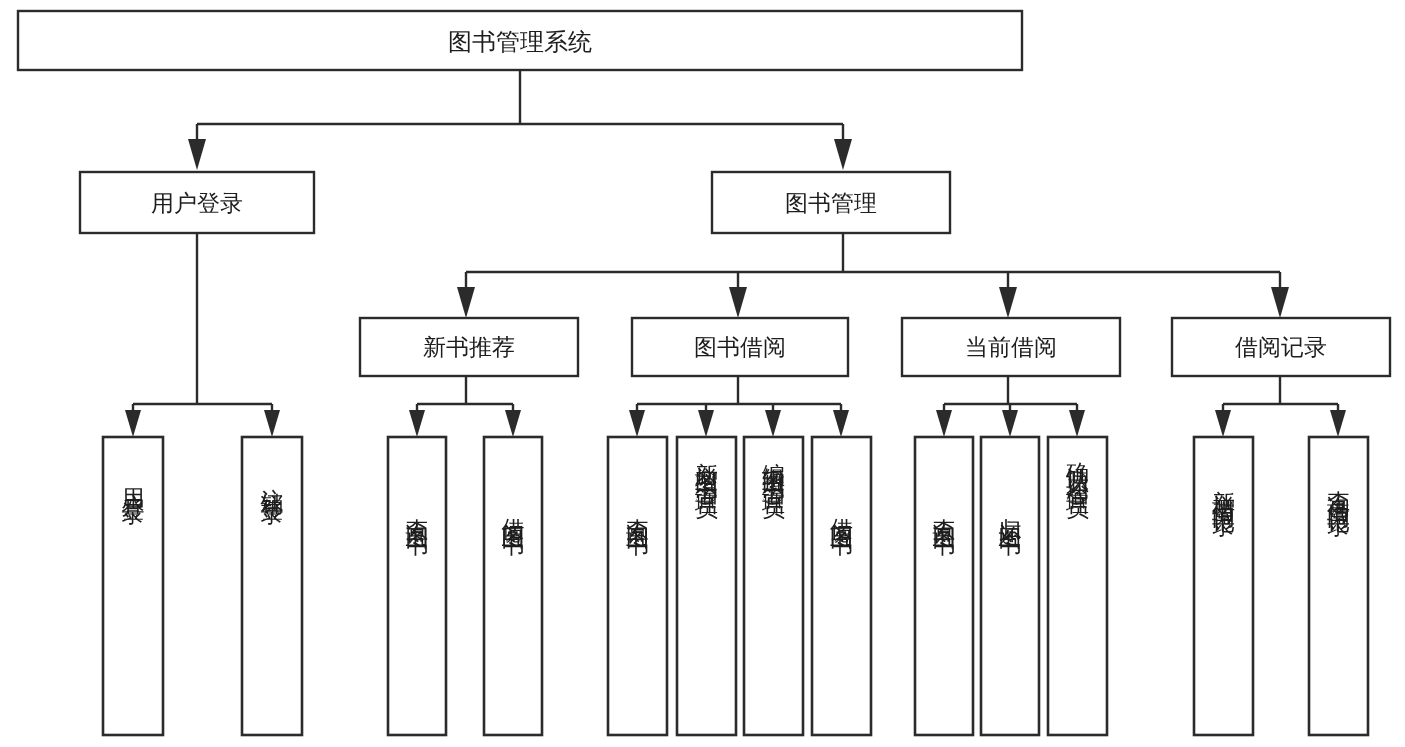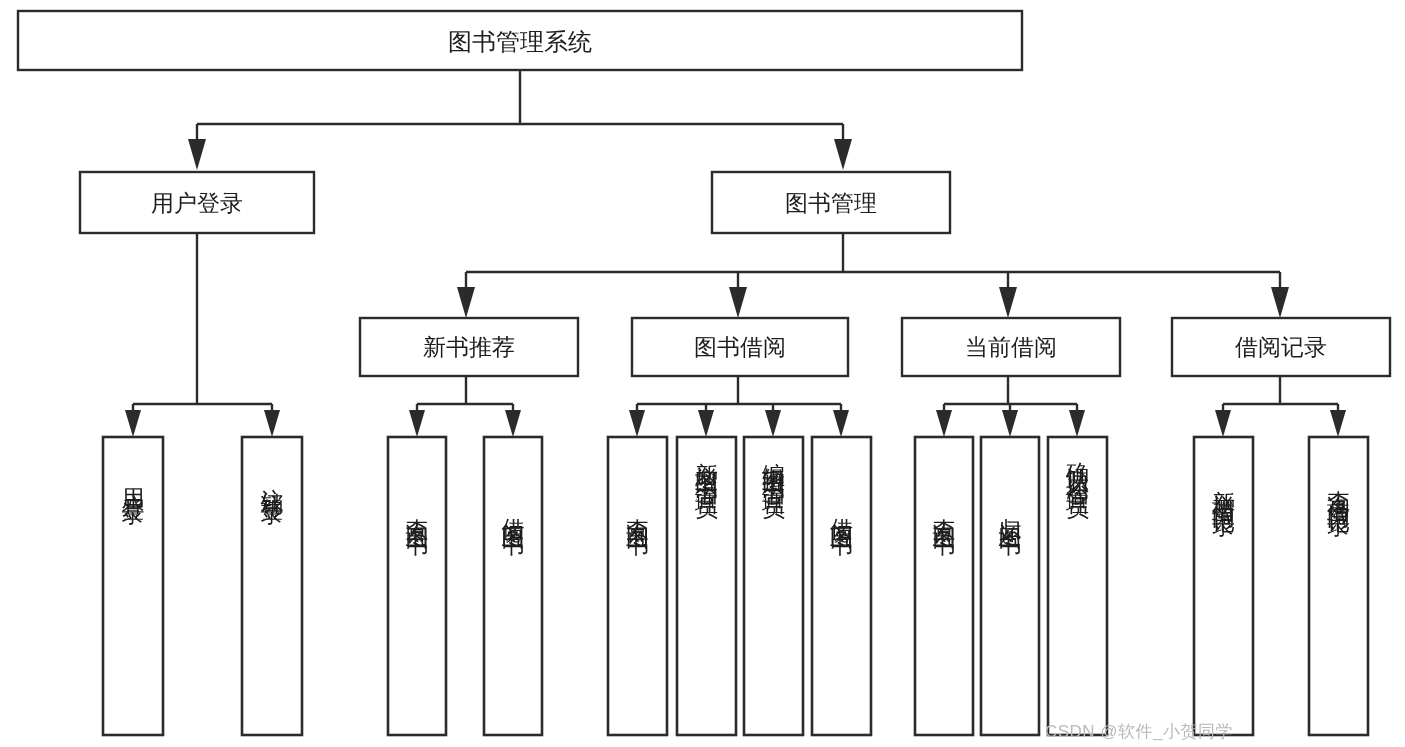--- a/index.html
+++ b/index.html
@@ -259,15 +259,14 @@
     <span class="leaf-label">确认归还（管理员）</span>
   </div>
 
   <div class="leaf-label-wrap" style="left:1194px; top:472px; width:59px; height:250px;">
     <span class="leaf-label">新增借阅记录</span>
   </div>
   <div class="leaf-label-wrap" style="left:1309px; top:472px; width:59px; height:250px;">
     <span class="leaf-label">查询借阅记录</span>
   </div>
 
-  <div class="watermark">CSDN @软件_小贺同学</div>
 
 </div>
 
 </body></html>

